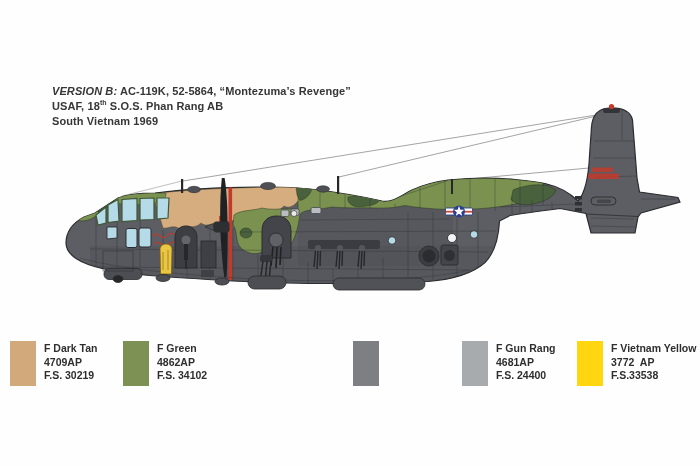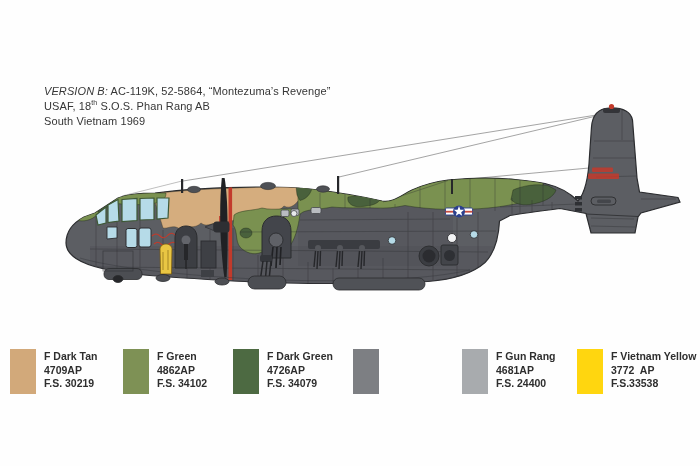--- a/index.html
+++ b/index.html
@@ -1,27 +1,27 @@
 <!DOCTYPE html>
 <html style="--fuselage-gray: #5c5e63; --fuselage-dark: #4b4d52; --panel-line: #2b2c2f; --tan: #d5ad7e; --green: #7a9150; --dark-green: #49613c; --window-blue: #b6dbe8; --red: #c23a2b; --insignia-blue: #2b3f8c; --nose-art-yellow: #e9c643; --wire-gray: #9a9a9a;"><head>
 <meta charset="utf-8">
 <style>
   html,body{margin:0;padding:0;}
   body{
     width:700px;height:466px;position:relative;background:#fefefe;
     font-family:"Liberation Sans", sans-serif;overflow:hidden;
   }
   .header{
-    position:absolute;left:44px;top:84px;color:#363636;
-    font-size:11px;line-height:15px;font-weight:400;letter-spacing:.1px;
+    position:absolute;left:52px;top:84px;color:#363636;
+    font-size:11px;line-height:15px;font-weight:700;letter-spacing:.1px;
   }
   .header .italic{font-style:italic;}
   .header sup{font-size:7px;vertical-align:super;line-height:0;}
   .plane{position:absolute;left:0;top:0;}
-  .swatch-row{position:absolute;left:0;top:13px;width:700px;height:383px;}
+  .swatch-row{position:absolute;left:0;top:5px;width:700px;height:383px;}
   .swatch{position:absolute;top:336px;display:flex;}
   .sw-box{width:26px;height:45px;flex:0 0 26px;}
   .sw-text{margin-left:8px;padding-top:1px;color:#2e2e2e;
     font-size:10.5px;line-height:13.6px;font-weight:600;}
   .sw-line{white-space:pre;}
 </style>
 </head>
 <body>
 
 <div class="header">
@@ -207,28 +207,20 @@
       </div>
   </div>
   <div class="swatch" style="left:123px">
     <div class="sw-box" style="background-color: rgb(126, 145, 85);"></div>
     <div class="sw-text">
         <div class="sw-line">F Green</div>
         <div class="sw-line">4862AP</div>
         <div class="sw-line">F.S. 34102</div>
       </div>
   </div>
-  <div class="swatch" style="left:233px">
-    <div class="sw-box" style="background-color: rgb(77, 106, 66);"></div>
-    <div class="sw-text">
-        <div class="sw-line">F Dark Green</div>
-        <div class="sw-line">4726AP</div>
-        <div class="sw-line">F.S. 34079</div>
-      </div>
-  </div>
   <div class="swatch" style="left:353px">
     <div class="sw-box" style="background-color: rgb(125, 127, 131);"></div>
   </div>
   <div class="swatch" style="left:462px">
     <div class="sw-box" style="background-color: rgb(168, 171, 174);"></div>
     <div class="sw-text">
         <div class="sw-line">F Gun Rang</div>
         <div class="sw-line">4681AP</div>
         <div class="sw-line">F.S. 24400</div>
       </div>

